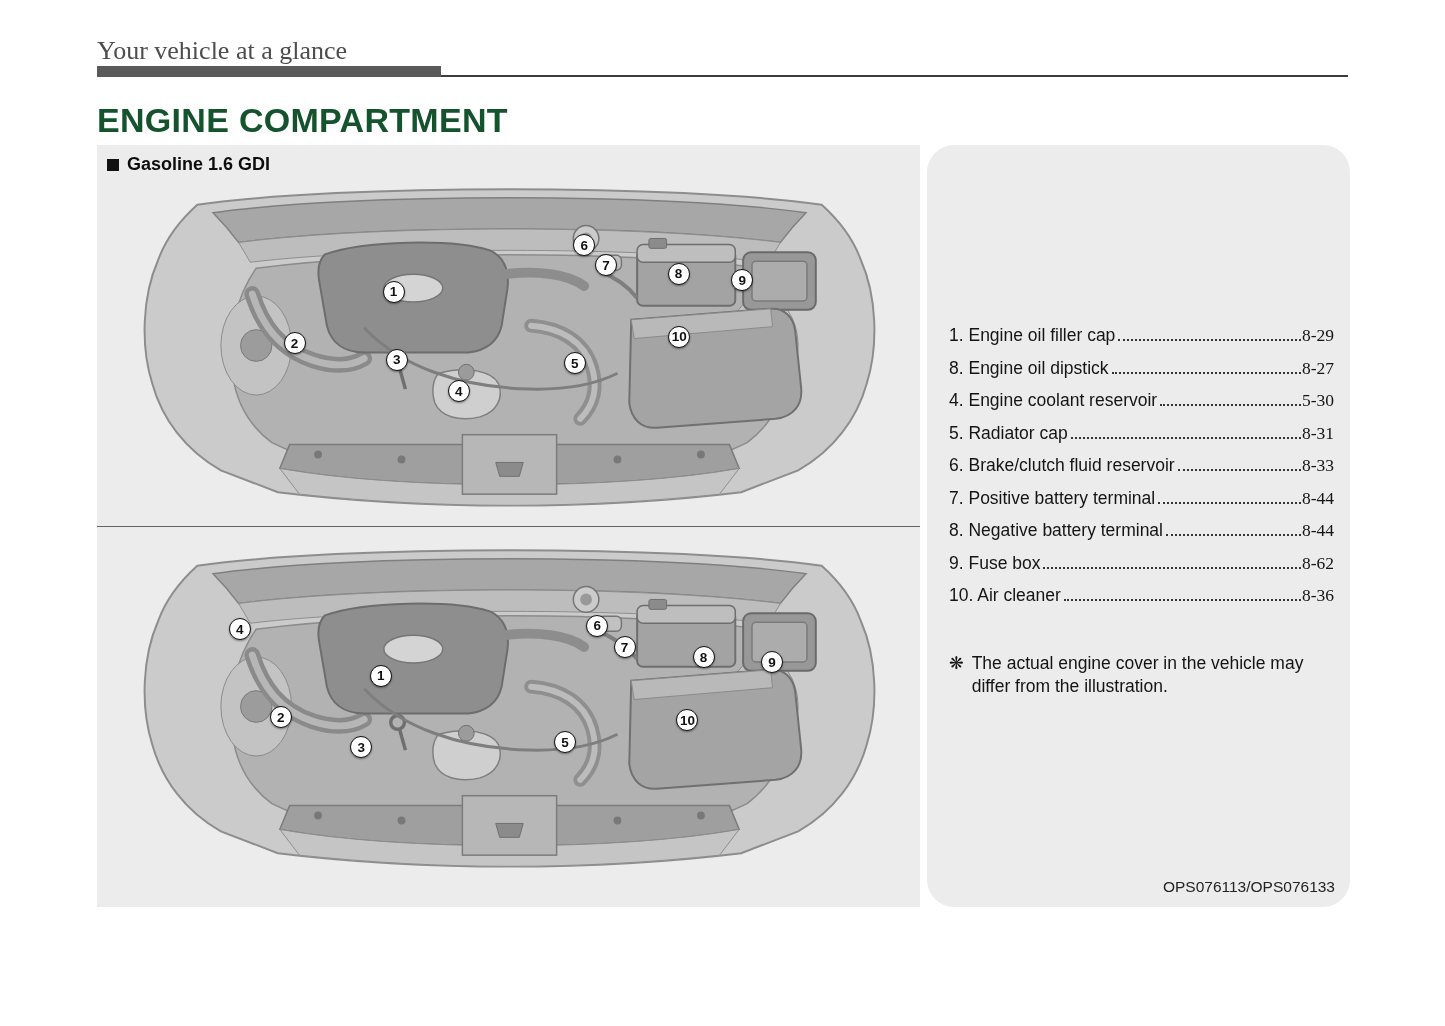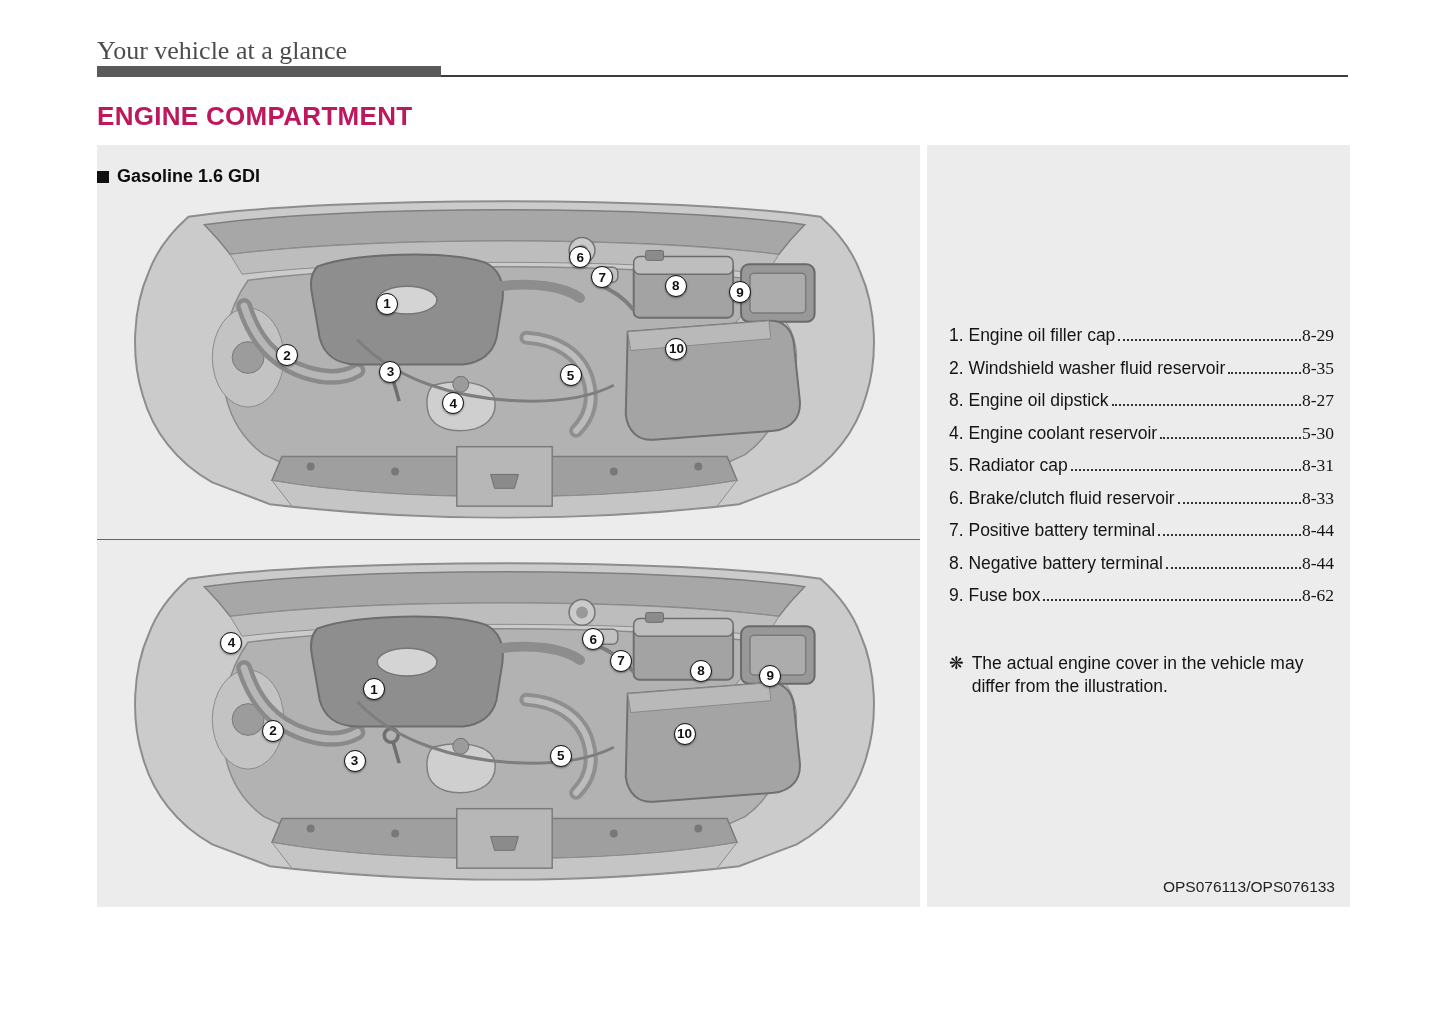--- a/index.html
+++ b/index.html
@@ -4,37 +4,37 @@
 <style>
   * { margin:0; padding:0; box-sizing:border-box; }
   html,body { background:#fff; }
   body { width:1445px; height:1026px; font-family:"Liberation Sans", sans-serif; color:#1a1a1a; }
   .page { position:relative; width:1445px; height:908px; overflow:hidden; background:#fff; }
 
   
   .running-title { position:absolute; left:97px; top:36px; font-family:"Liberation Serif", serif; font-size:26px; color:#4d4d4d; }
   .header-rule { position:absolute; left:97px; top:66px; width:1251px; height:11px; border-bottom:2px solid #3c3c3c; }
   .header-bar { position:absolute; left:0; top:0; width:344px; height:11px; background:var(--rule-bar,#5a5a5a); }
-  .section-heading { position:absolute; left:97px; top:101px; font-size:26px; font-weight:bold; letter-spacing:.3px; color:#be185d; }
+  .section-heading { position:absolute; left:97px; top:101px; font-size:34px; font-weight:bold; letter-spacing:.3px; color:#14532d; }
 
   
   .figure { position:absolute; left:97px; top:145px; width:1253px; height:762px; display:flex; gap:7px; }
   .diagram-col { width:823px; background:var(--panel-bg,#ececec); display:flex; flex-direction:column; }
-  .panel { flex:1; position:relative; padding:9px 8px 4px 0;margin-top:12px; }
+  .panel { flex:1; position:relative; padding:9px 8px 4px 10px; }
   .panel.second { border-top:1px solid #636363; }
   .panel-label { display:flex; align-items:center; gap:8px; font-size:18px; font-weight:bold; color:#0d0d0d; }
   .bullet { width:12px; height:12px; background:#111; display:inline-block; flex:none; }
   .illustration { position:relative; height:332px; margin-top:4px; }
   .illustration svg { position:absolute; inset:0; width:100%; height:100%; }
   .marker { position:absolute; width:22px; height:22px; border-radius:50%; background:#fff; border:1.6px solid #111;
             color:#111; font-size:13.5px; font-weight:bold; display:flex; align-items:center; justify-content:center;
             transform:translate(-50%,-50%); box-shadow:0 1px 2px rgba(0,0,0,.4); }
 
   
-  .legend-col { flex:1; background:var(--panel-bg,#ececec); position:relative; padding:180px 16px 0 22px; }
+  .legend-col { flex:1; background:var(--panel-bg,#ececec); position:relative; padding:180px 16px 0 22px;border-radius:27px; }
   .legend-row { display:flex; align-items:baseline; font-size:17.5px; height:32.5px; color:#141414; }
   .legend-label { white-space:nowrap; }
   .legend-dots { flex:1; border-bottom:2.4px dotted #333; margin:0 1px 4px 3px; min-width:12px; }
   .legend-page { white-space:nowrap;font-family:Liberation Serif, serif; }
   .note { display:flex; gap:8px; margin-top:34px; font-size:17.5px; line-height:23px; padding-right:12px; color:#141414; }
   .note-symbol { flex:none; }
   .image-code { position:absolute; right:15px; bottom:11px; font-size:15.5px; color:#222; }
 
   
   .footer-dashes { position:absolute; left:0; right:0; top:953px; border-top:1.6px dashed #8d8d8d; }
@@ -149,25 +149,20 @@
     </div>
 
     <div class="legend-col">
       <div>
         <div class="legend-row">
           <span class="legend-label">1. Engine oil filler cap</span>
           <span class="legend-dots"></span>
           <span class="legend-page">8-29</span>
         </div>
         <div class="legend-row">
-          <span class="legend-label">2. Windshield washer fluid reservoir</span>
-          <span class="legend-dots"></span>
-          <span class="legend-page">8-35</span>
-        </div>
-        <div class="legend-row">
           <span class="legend-label">8. Engine oil dipstick</span>
           <span class="legend-dots"></span>
           <span class="legend-page">8-27</span>
         </div>
         <div class="legend-row">
           <span class="legend-label">4. Engine coolant reservoir</span>
           <span class="legend-dots"></span>
           <span class="legend-page">5-30</span>
         </div>
         <div class="legend-row">
@@ -187,20 +182,25 @@
         </div>
         <div class="legend-row">
           <span class="legend-label">8. Negative battery terminal</span>
           <span class="legend-dots"></span>
           <span class="legend-page">8-44</span>
         </div>
         <div class="legend-row">
           <span class="legend-label">9. Fuse box</span>
           <span class="legend-dots"></span>
           <span class="legend-page">8-62</span>
+        </div>
+        <div class="legend-row">
+          <span class="legend-label">10. Air cleaner</span>
+          <span class="legend-dots"></span>
+          <span class="legend-page">8-36</span>
         </div>
       </div>
 
       <div class="note">
         <span class="note-symbol">❋</span>
         <span>The actual engine cover in the vehicle may differ from the illustration.</span>
       </div>
 
       <div class="image-code">OPS076113/OPS076133</div>
     </div>

